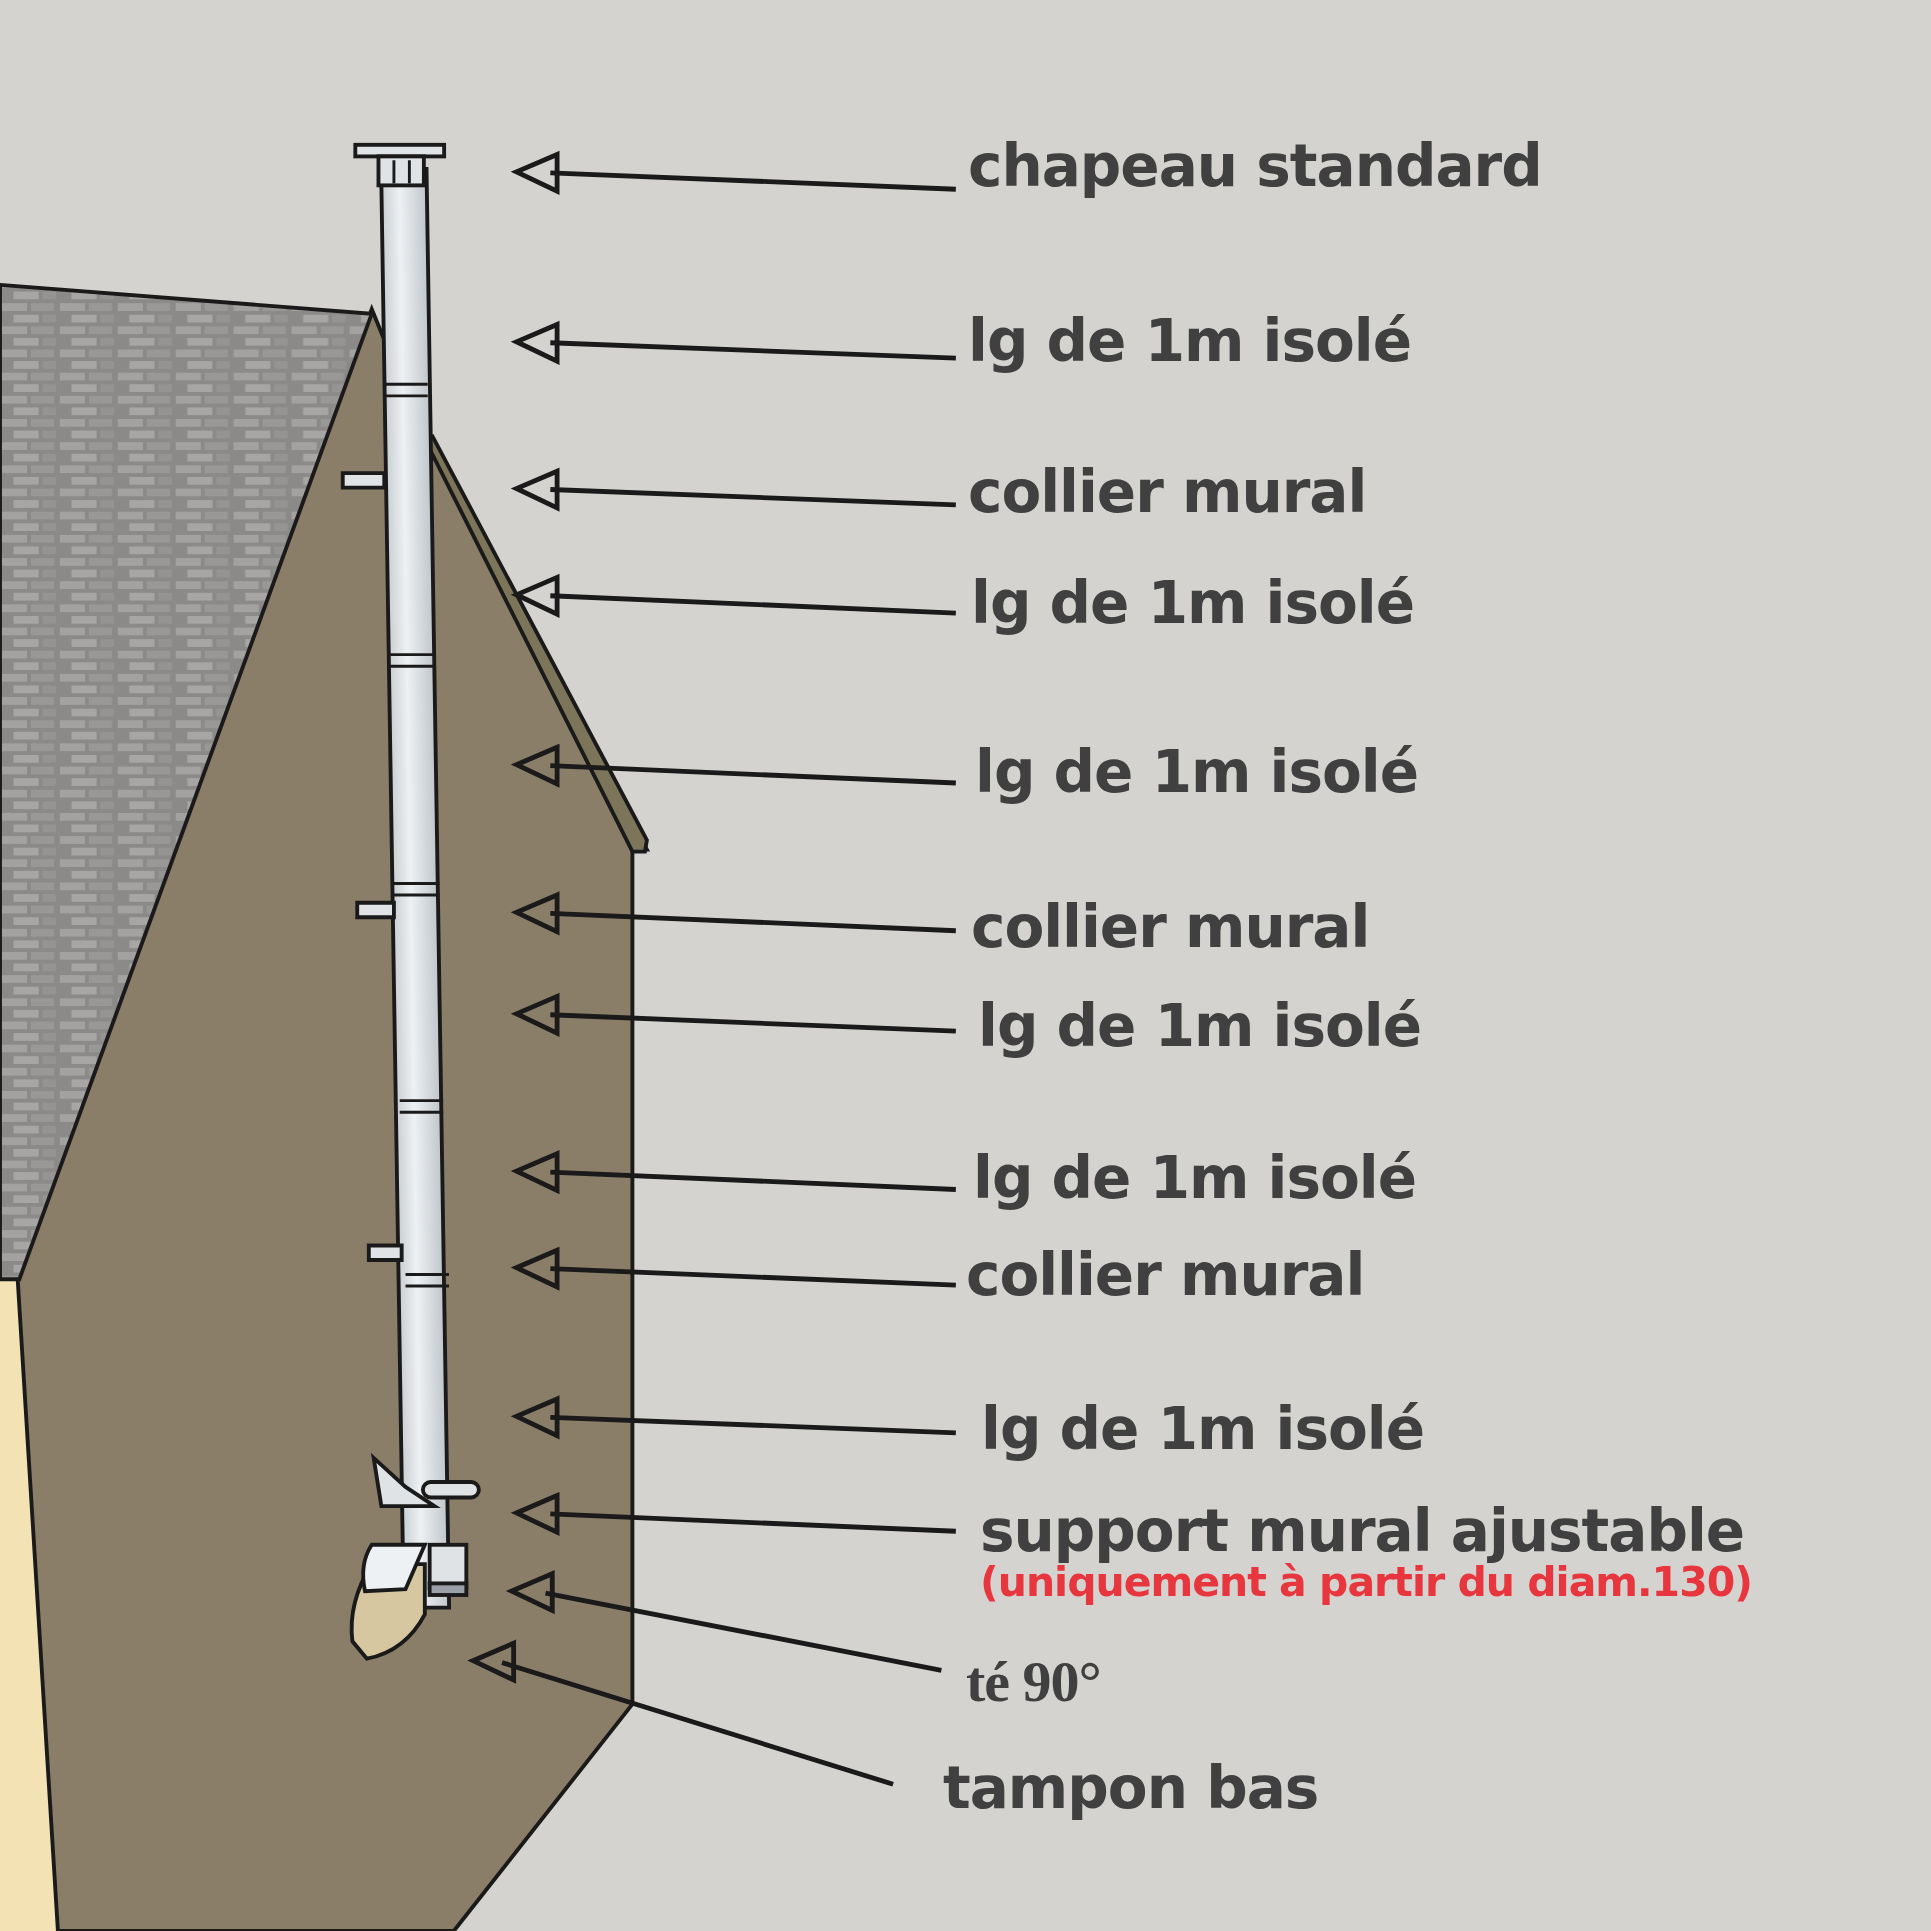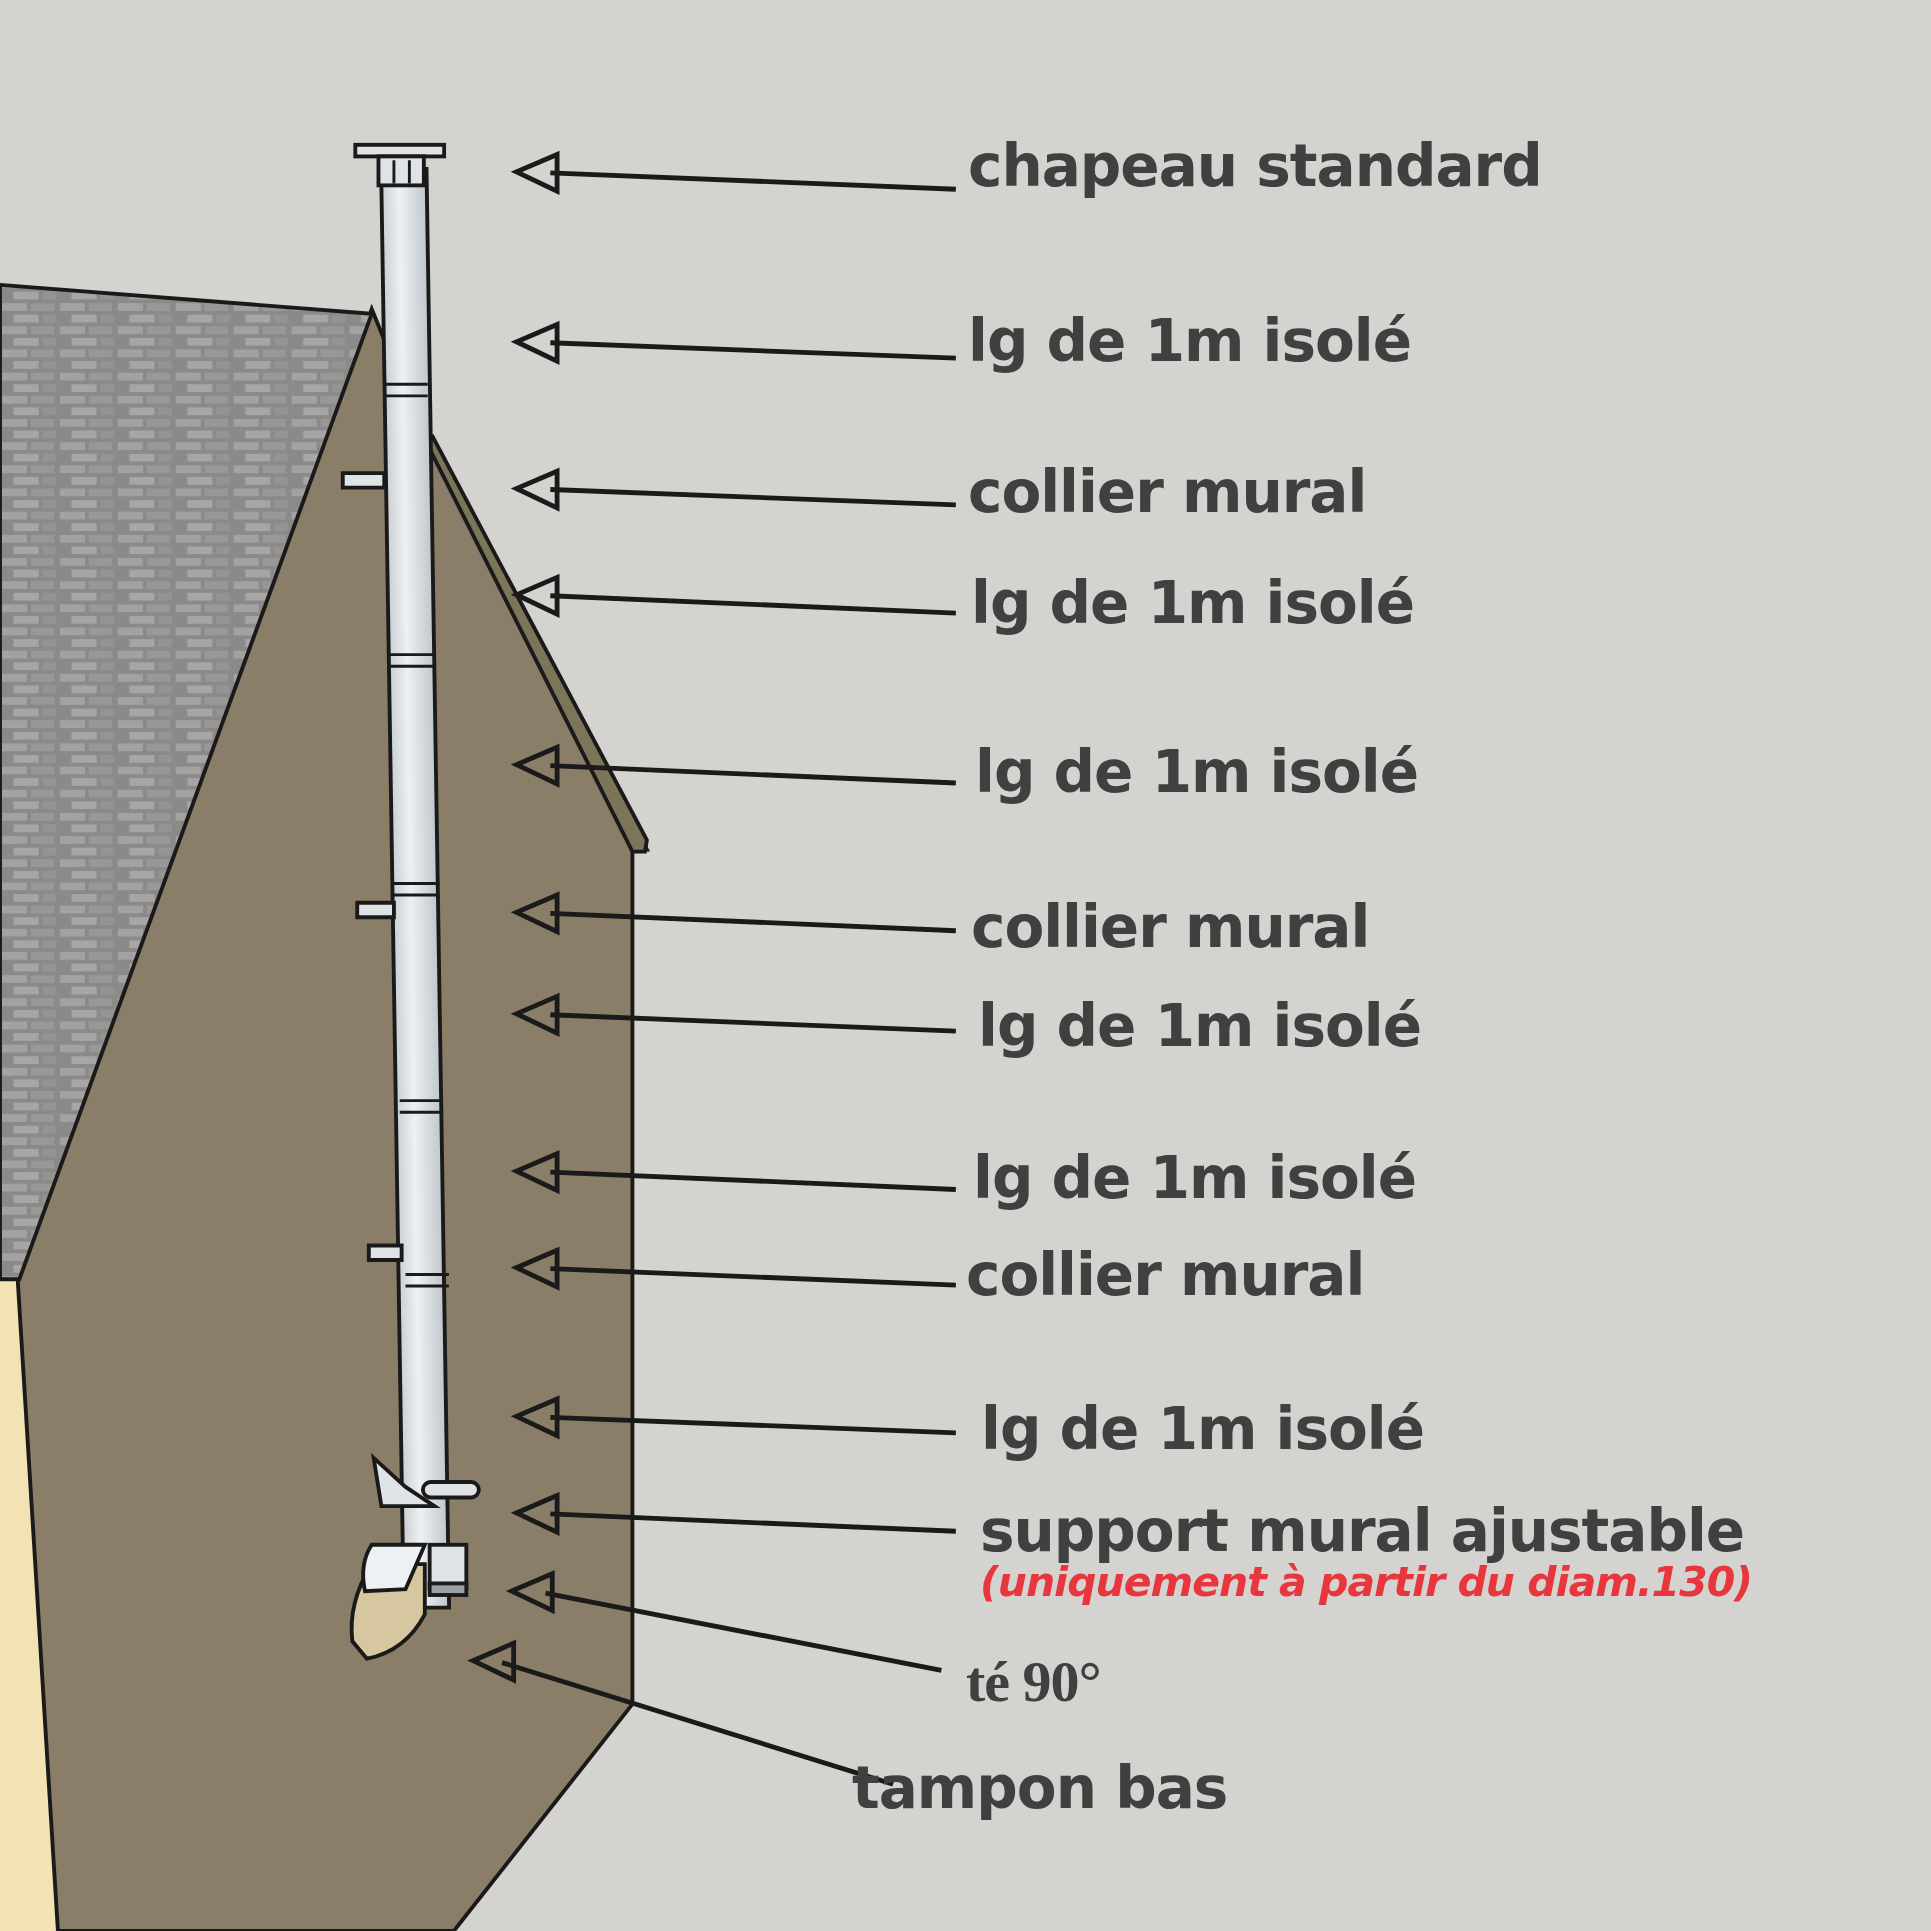--- a/index.html
+++ b/index.html
@@ -110,16 +110,16 @@
 <div class="label" style="left:968px;top:312px;">lg de 1m isolé</div>
 <div class="label" style="left:968px;top:463px;">collier mural</div>
 <div class="label" style="left:971px;top:574px;">lg de 1m isolé</div>
 <div class="label" style="left:975px;top:743px;">lg de 1m isolé</div>
 <div class="label" style="left:971px;top:898px;">collier mural</div>
 <div class="label" style="left:978px;top:997px;">lg de 1m isolé</div>
 <div class="label" style="left:973px;top:1149px;">lg de 1m isolé</div>
 <div class="label" style="left:966px;top:1246px;">collier mural</div>
 <div class="label" style="left:981px;top:1400px;">lg de 1m isolé</div>
 <div class="label" style="left:980px;top:1502px;text-align:center;">support mural ajustable</div>
-<div class="note" style="left:980px;top:1562px;font-style:italic;">(uniquement à partir du diam.130)</div>
+<div class="note" style="left:980px;top:1562px;">(uniquement à partir du diam.130)</div>
 <div class="label" style="left:966px;top:1653px;font-family:Liberation Serif, serif;">té 90°</div>
-<div class="label" style="left:852px;top:1759px;">tampon bas</div>
+<div class="label" style="left:943px;top:1759px;">tampon bas</div>
 
 
 </body></html>

